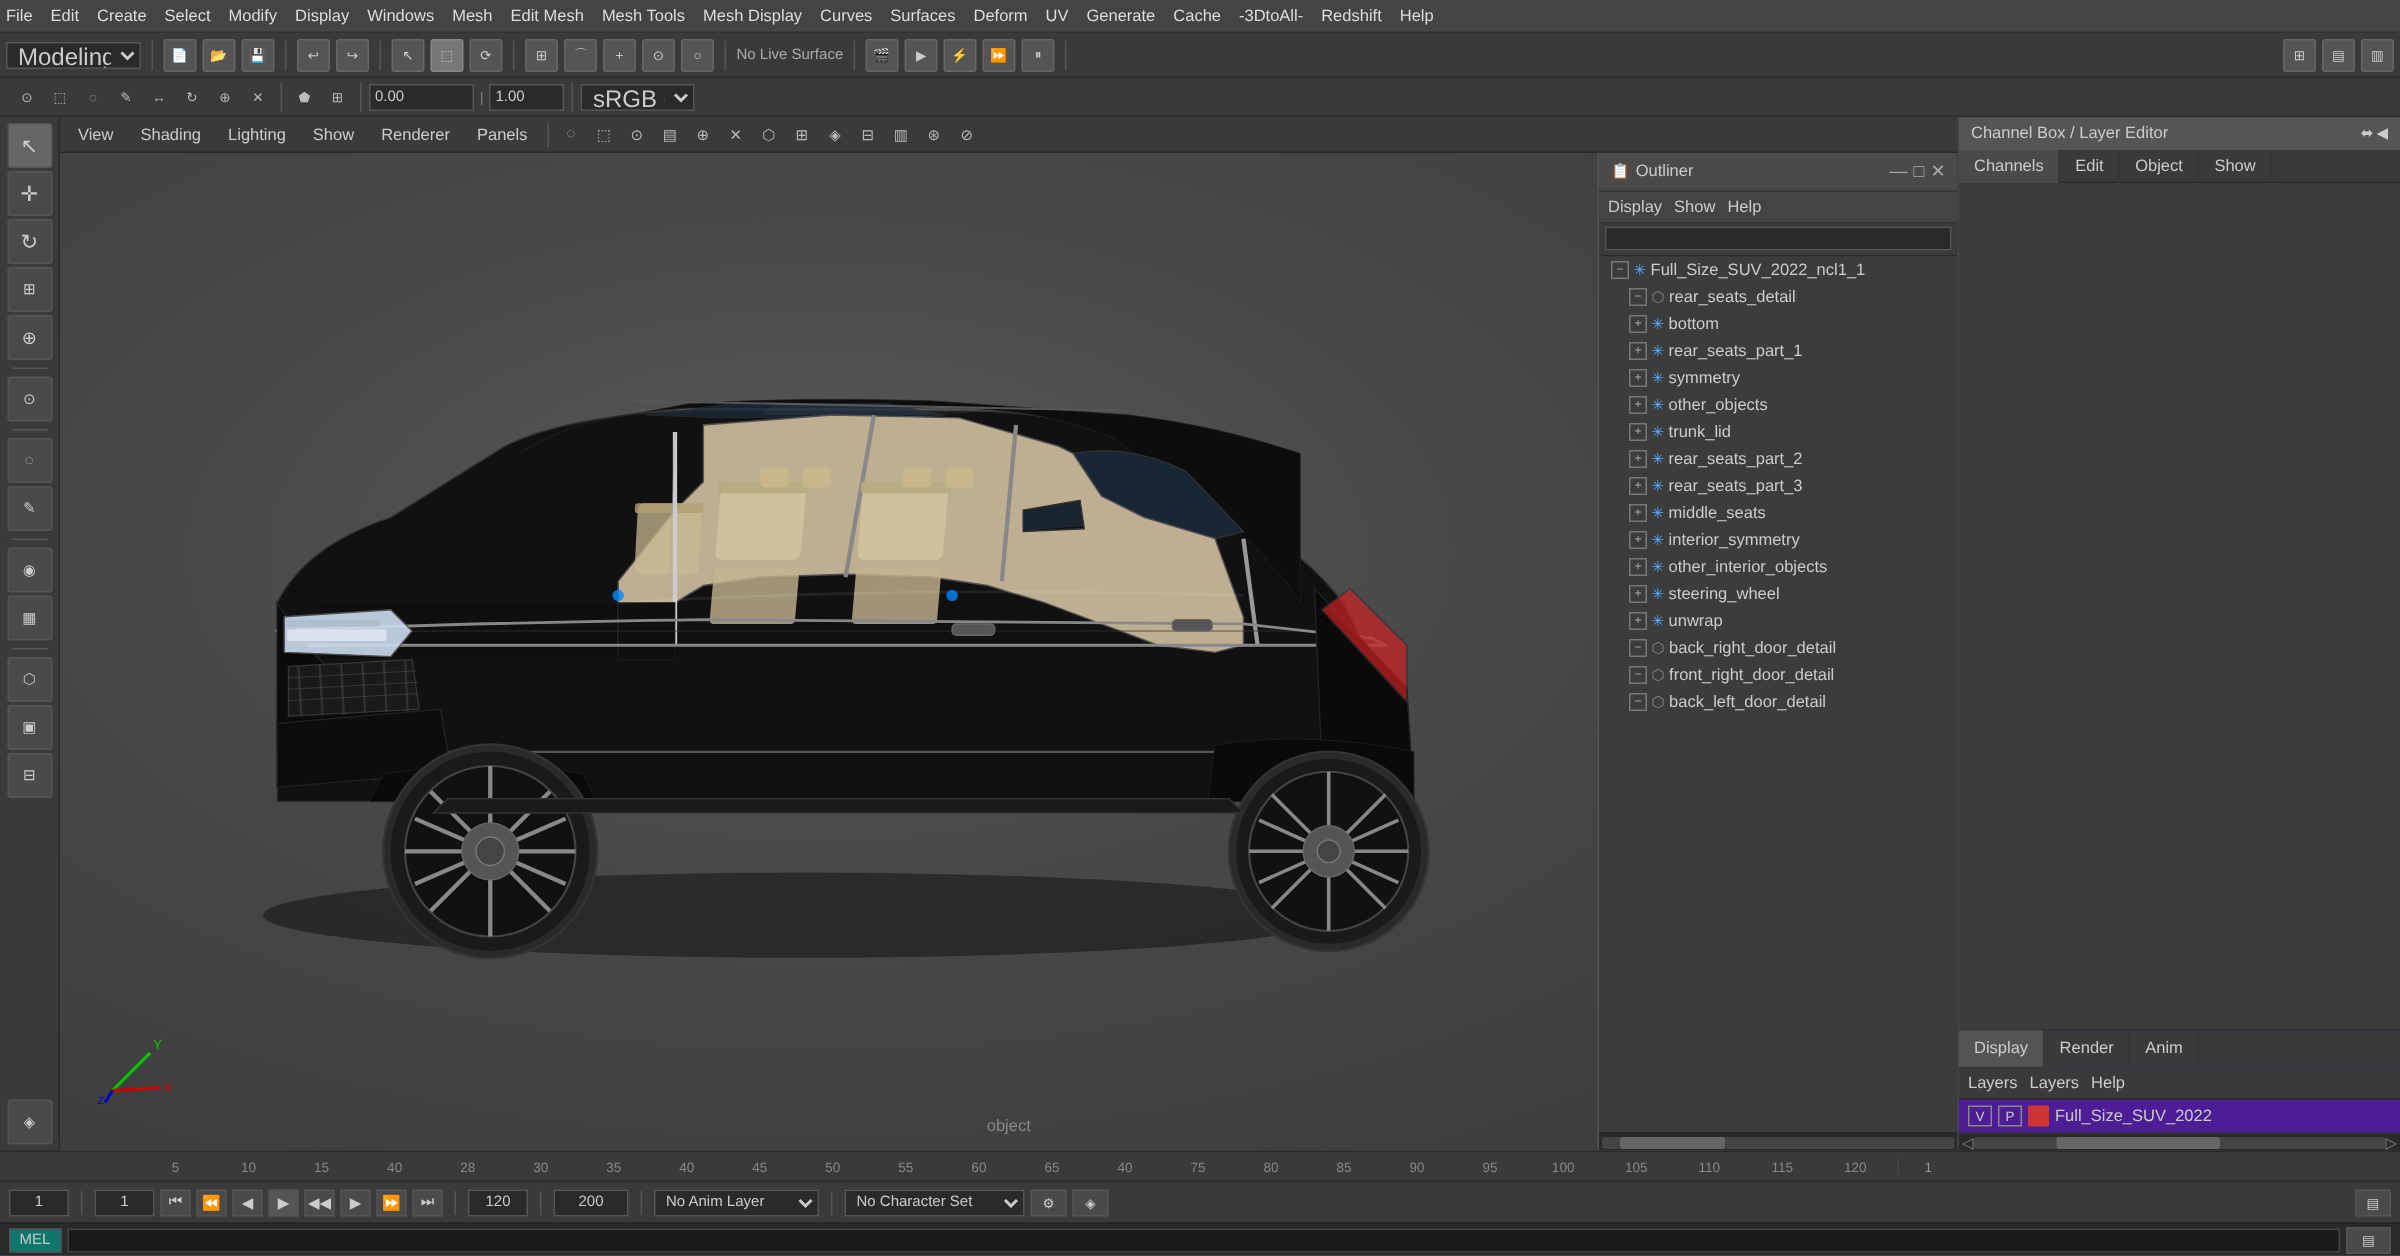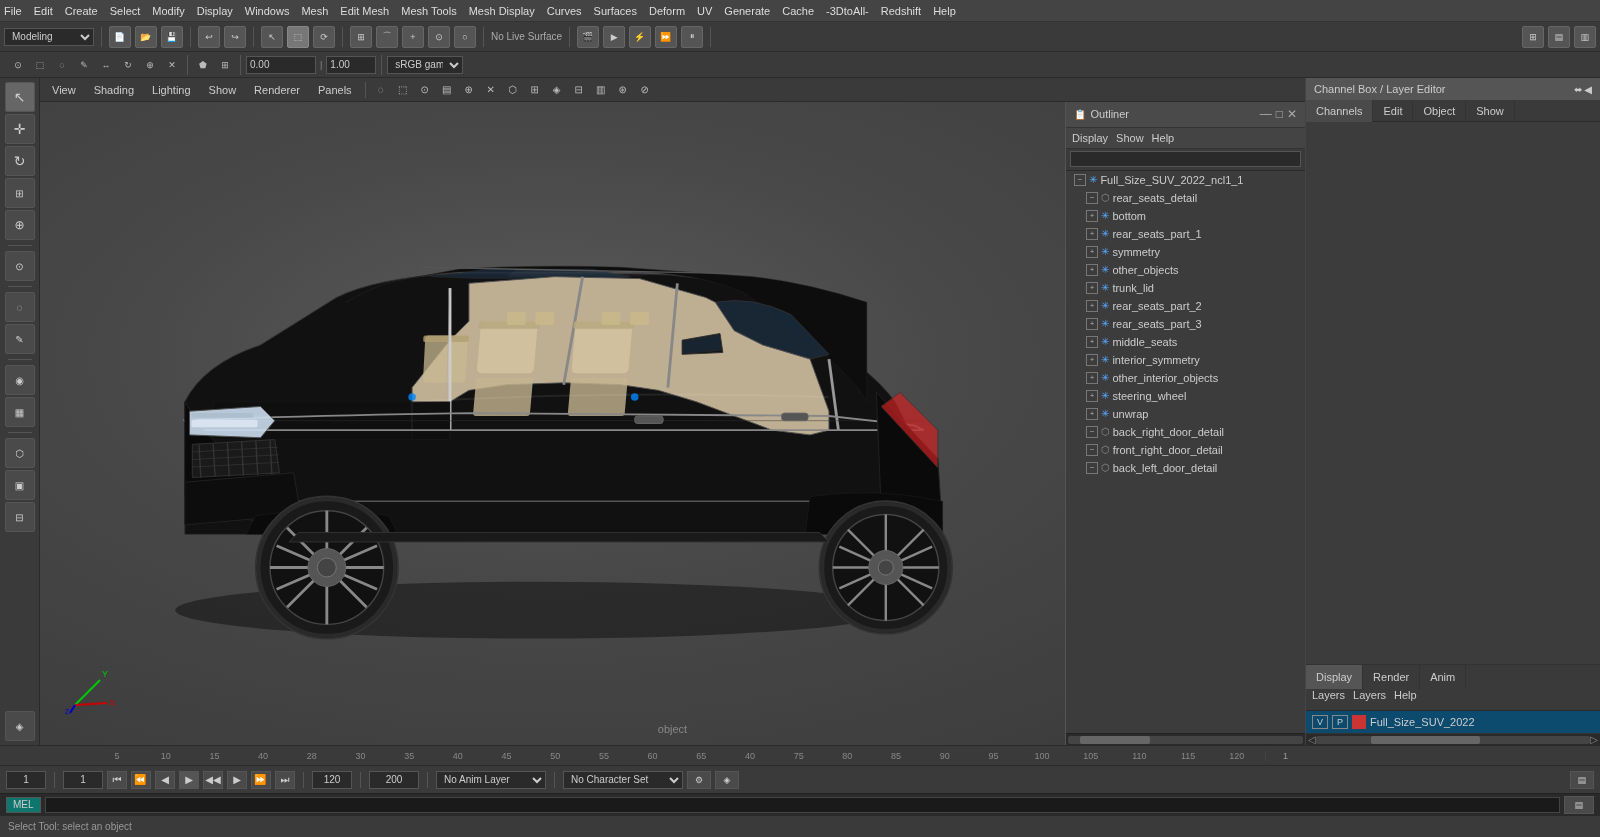--- a/index.html
+++ b/index.html
@@ -23,21 +23,21 @@
       cursor: pointer; font-size: 9px; color: #ccc; border-radius: 2px;
     }
     .toolbar-btn.active { background: #777; border-color: #888; }
     .toolbar-sep { width: 1px; height: 20px; background: #555; margin: 0 3px; }
     .toolbar-input {
       width: 60px; height: 18px; background: #2a2a2a; border: 1px solid #555;
       color: #ccc; font-size: 10px; padding: 0 3px;
     }
     .toolbar-dropdown {
       height: 18px; background: #2a2a2a; border: 1px solid #555;
-      color: #ccc; font-size: 10px; padding: 0 3px;
+      color: #ccc; font-size: 16px; padding: 0 3px;
     }
 
     
     #toolbar2 {
       height: 26px; background: #3a3a3a; display: flex; align-items: center;
       border-bottom: 1px solid #2a2a2a; padding: 0 4px; gap: 2px;
     }
     .t2-btn {
       width: 20px; height: 20px; background: transparent; border: none;
       display: flex; align-items: center; justify-content: center;
@@ -186,21 +186,21 @@
       display: flex; flex-direction: column;
     }
 
     
     ::-webkit-scrollbar { width: 10px; }
     ::-webkit-scrollbar-track { background: #2a2a2a; }
     ::-webkit-scrollbar-thumb { background: #666; border-radius: 2px; }
 
     
     #channel-box {
-      width: 295px; background: #0c4a6e; display: flex; flex-direction: column;
+      width: 295px; background: #4c1d95; display: flex; flex-direction: column;
       border-left: 1px solid #444; flex-shrink: 0;
     }
     #cb-header {
       height: 22px; background: #555; display: flex; align-items: center;
       padding: 0 8px; font-size: 11px; color: #ccc; justify-content: space-between;
     }
     #cb-top-tabs {
       height: 22px; background: #3a3a3a; display: flex; border-bottom: 1px solid #2a2a2a;
     }
     .cb-tab {
@@ -215,21 +215,21 @@
     }
     #disp-tabs {
       height: 24px; background: #3a3a3a; display: flex;
     }
     .disp-tab {
       padding: 0 10px; display: flex; align-items: center; height: 24px;
       font-size: 11px; color: #ccc; cursor: pointer; border-right: 1px solid #333;
     }
     .disp-tab.active { background: #555; }
     #layers-sub-header {
-      height: 22px; background: #3a3a3a; display: flex; align-items: flex-start;
+      height: 22px; background: #3a3a3a; display: flex; align-items: center;
       padding: 0 6px; gap: 8px; border-bottom: 1px solid #2a2a2a;
     }
     #layers-sub-header span { font-size: 11px; color: #ccc; cursor: pointer; }
     #layer-entry {
       height: 22px; display: flex; align-items: center; padding: 0 6px; gap: 4px;
     }
     .l-v { width: 16px; height: 14px; border: 1px solid #888; font-size: 9px;
       display: flex; align-items: center; justify-content: center; cursor: pointer; color: #ccc; }
     .l-p { width: 16px; height: 14px; border: 1px solid #888; font-size: 9px;
       display: flex; align-items: center; justify-content: center; cursor: pointer; color: #ccc; }
@@ -782,17 +782,14 @@
       <div class="tc-btn" style="width:24px;font-size:9px;">▤</div>
     </div>
   </div>
 
   <div id="command-line">
     <div class="cmd-label">MEL</div>
     <input class="cmd-input" type="text" style="">
     <div class="tc-btn" style="width:30px;font-size:9px;">▤</div>
   </div>
 
-  <div id="status-bar">
-    <span>Select Tool: select an object</span>
-  </div>
 
 </div>
 
 </body></html>

